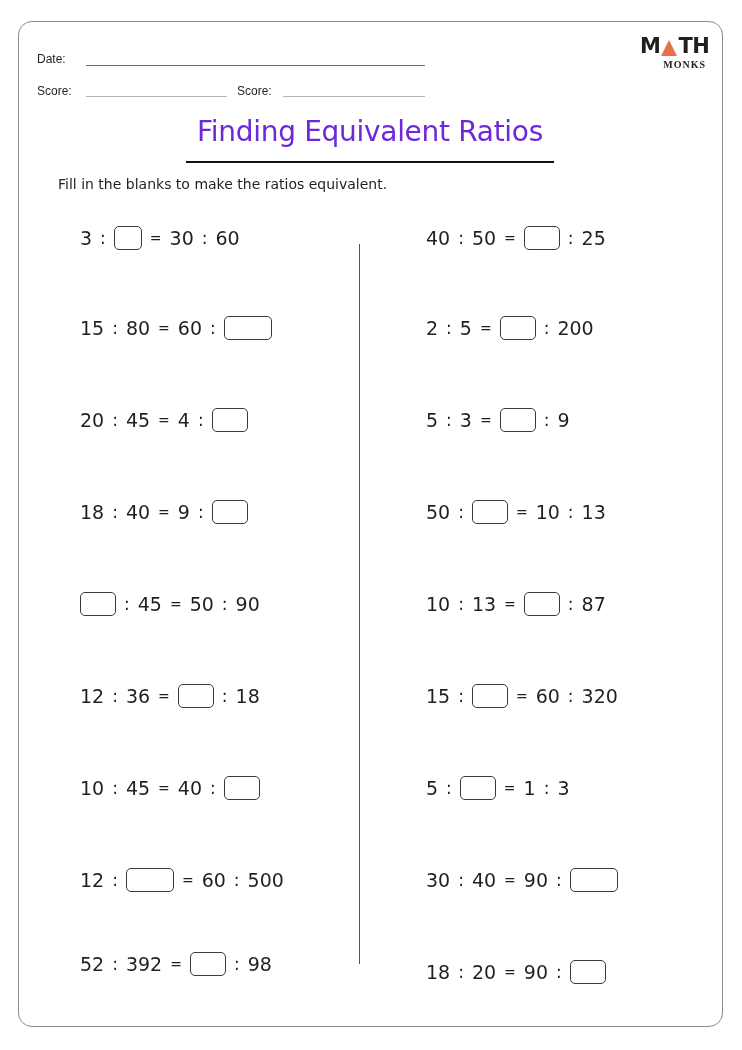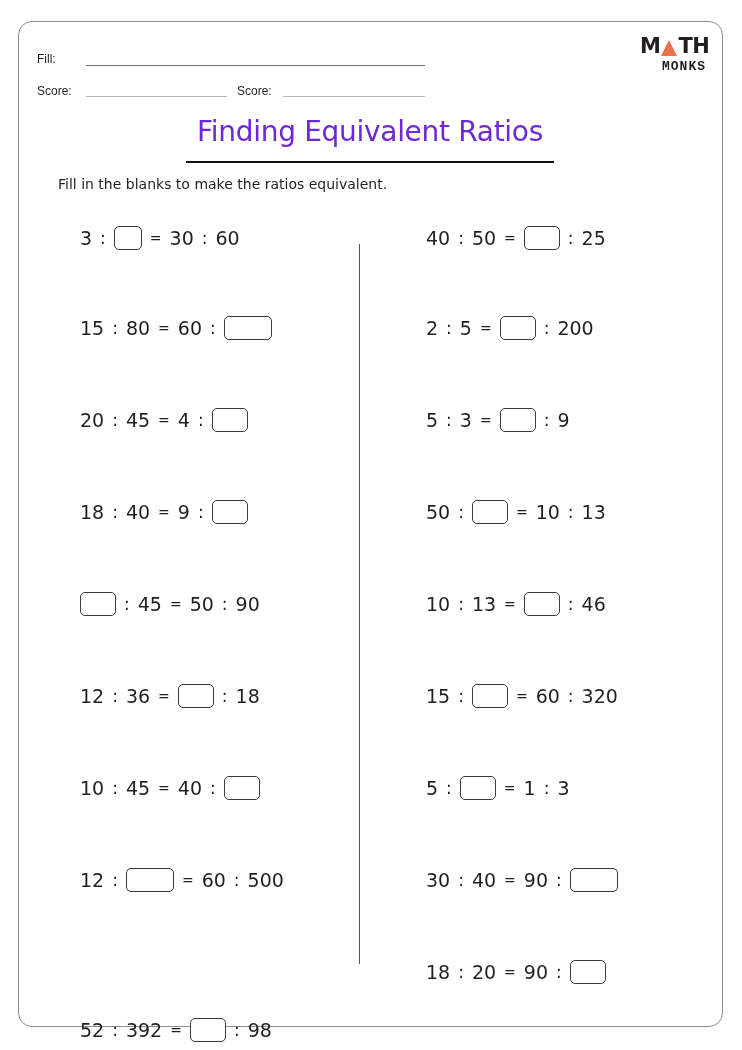--- a/index.html
+++ b/index.html
@@ -6,39 +6,39 @@
   body { width: 742px; height: 1050px; position: relative; overflow: hidden;
          font-family: "DejaVu Sans", "Liberation Sans", sans-serif; color: #231f20; }
   .frame { position: absolute; left: 18px; top: 21px; width: 705px; height: 1006px;
            border: 1.5px solid #8c8c8c; border-radius: 14px; box-sizing: border-box; }
   .field-label { position: absolute; font-family: "Liberation Sans", sans-serif; font-size: 12px; color: #231f20; }
   .field-line { position: absolute; height: 0; border-bottom: 1px solid #6d6d6d; }
   .field-line.light { border-bottom: 1.5px solid #b5b5b5; }
   .logo { position: absolute; left: 640px; top: 36px; width: 70px; }
   .logo-math { font-family: "DejaVu Sans", sans-serif; font-size: 21px; font-weight: bold; letter-spacing: -0.5px; color: #231f20; line-height: 21px; display: flex; align-items: flex-end; }
   .logo-math .tri { display: inline-block; width: 0; height: 0; border-left: 8px solid transparent; border-right: 8px solid transparent; border-bottom: 16px solid #e8704a; margin: 0 1px 1px 1px; }
-  .logo-monks { font-family: Liberation Mono, monospace; font-size: 13px; font-weight: bold; letter-spacing: 1px; color: #231f20; text-align: right; margin-top: 2px; padding-right: 4px; }
+  .logo-monks { font-family: Liberation Serif, serif; font-size: 10px; font-weight: bold; letter-spacing: 1px; color: #231f20; text-align: right; margin-top: 2px; padding-right: 4px; }
   .title { position: absolute; left: 186px; top: 115px; width: 368px; text-align: center;
            font-family: "DejaVu Sans", sans-serif; font-size: 28px; color: #6d28d9; letter-spacing: -0.3px; }
   .title-rule { position: absolute; left: 186px; top: 161px; width: 368px; height: 0; border-bottom: 2px solid #111; }
   .instructions { position: absolute; left: 58px; top: 176px; font-family: "DejaVu Sans", sans-serif; font-size: 14px; color: #231f20; }
   .divider { position: absolute; left: 359px; top: 244px; width: 0; height: 720px; border-left: 1.5px solid #555; }
   .problem { position: absolute; height: 28px; display: flex; align-items: center;
              font-family: "DejaVu Sans", sans-serif; font-size: 19px; color: #231f20; white-space: nowrap; }
   .tok { display: inline-block; }
   .colon { margin: 0 8px; font-size: 17px; }
   .eq { margin: 0 8px; font-size: 14px; }
   .blank { display: inline-block; height: 24px; border: 1.3px solid #3a3a3a; border-radius: 5px; box-sizing: border-box; background: #fff; cursor: text; }
 </style>
 </head>
 <body>
 
 <div class="frame"></div>
 
-<span class="field-label" style="left:37px; top:52px;">Fill:</span>
+<span class="field-label" style="left:37px; top:52px;">Date:</span>
 <div class="field-line" style="left:86px; top:65px; width:339px;"></div>
 
 <span class="field-label" style="left:37px; top:84px;">Score:</span>
 <div class="field-line light" style="left:86px; top:96px; width:141px;"></div>
 
 <span class="field-label" style="left:237px; top:84px;">Score:</span>
 <div class="field-line light" style="left:283px; top:96px; width:142px;"></div>
 
 <div class="logo">
   <div class="logo-math">
@@ -122,21 +122,21 @@
     </div>
     <div class="problem" style="left: 80px; top: 866px;">
       <span class="tok">12</span>
       <span class="tok colon">:</span>
       <span class="blank" style="width: 48px;"></span>
       <span class="tok eq">=</span>
       <span class="tok">60</span>
       <span class="tok colon">:</span>
       <span class="tok">500</span>
     </div>
-    <div class="problem" style="left: 80px; top: 1016px;">
+    <div class="problem" style="left: 80px; top: 950px;">
       <span class="tok">52</span>
       <span class="tok colon">:</span>
       <span class="tok">392</span>
       <span class="tok eq">=</span>
       <span class="blank" style="width: 36px;"></span>
       <span class="tok colon">:</span>
       <span class="tok">98</span>
     </div>
     <div class="problem" style="left: 426px; top: 224px;">
       <span class="tok">40</span>
@@ -174,21 +174,21 @@
       <span class="tok colon">:</span>
       <span class="tok">13</span>
     </div>
     <div class="problem" style="left: 426px; top: 590px;">
       <span class="tok">10</span>
       <span class="tok colon">:</span>
       <span class="tok">13</span>
       <span class="tok eq">=</span>
       <span class="blank" style="width: 36px;"></span>
       <span class="tok colon">:</span>
-      <span class="tok">46</span>
+      <span class="tok">87</span>
     </div>
     <div class="problem" style="left: 426px; top: 682px;">
       <span class="tok">15</span>
       <span class="tok colon">:</span>
       <span class="blank" style="width: 36px;"></span>
       <span class="tok eq">=</span>
       <span class="tok">60</span>
       <span class="tok colon">:</span>
       <span class="tok">320</span>
     </div>

